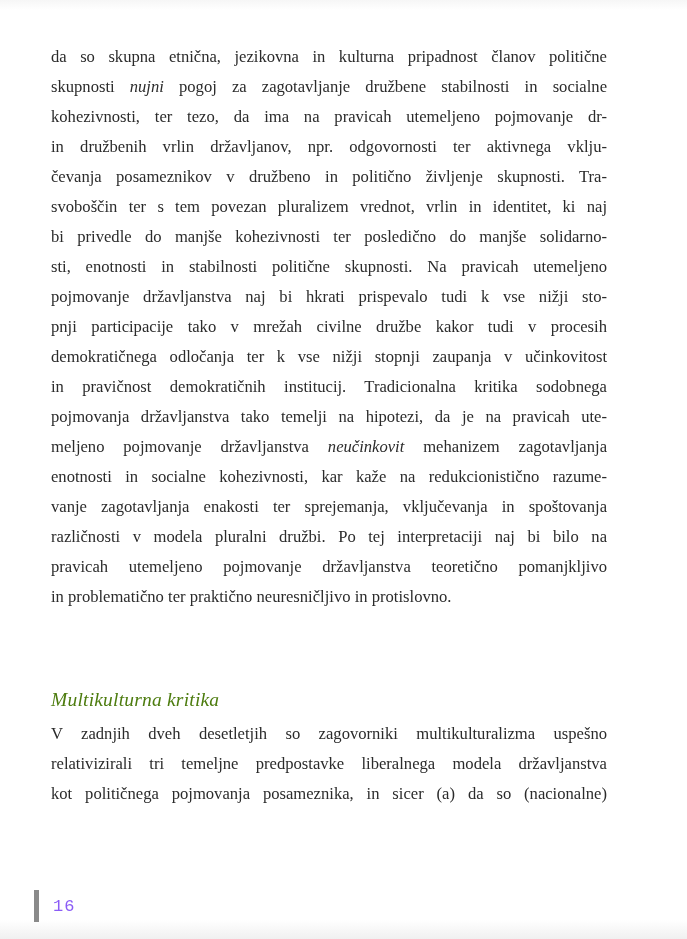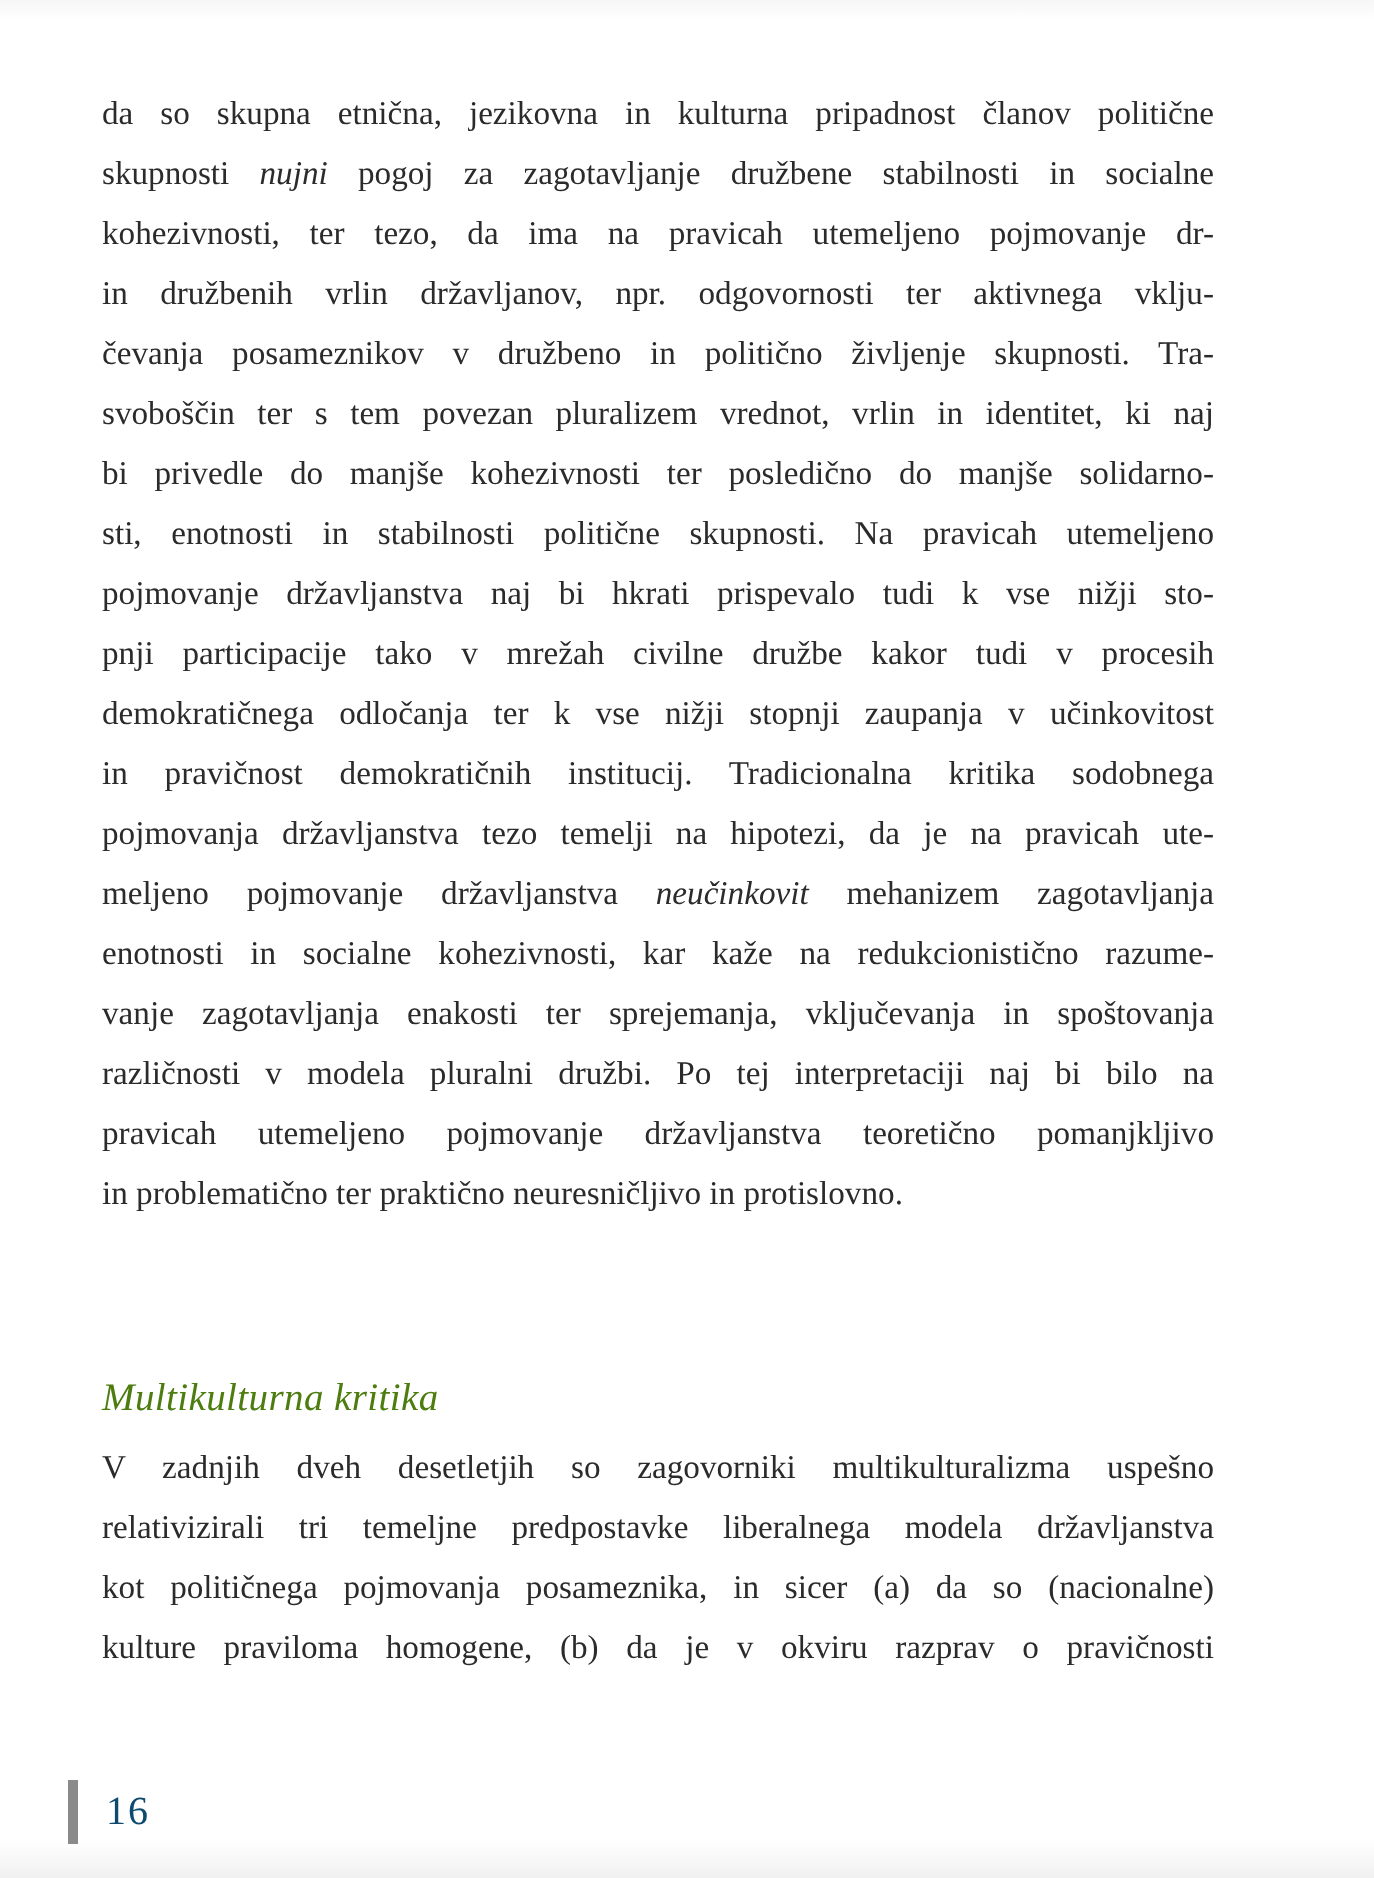--- a/index.html
+++ b/index.html
@@ -64,58 +64,57 @@
       display: flex;
       align-items: center;
     }
     .page-number .bar {
       width: 5px;
       height: 32px;
       background: #8a8a8a;
       margin-right: 14px;
     }
     .page-number .num {
-      font-family: Liberation Serif, serif;
-      font-size: 20px;
-      color: #0c4a6e;
+      font-family: Liberation Mono, monospace;
+      font-size: 17px;
+      color: #8b5cf6;
       letter-spacing: 1px;
     }
   </style>
 </head>
 <body>
 
 <div class="page">
   <div class="text-block para-1">
       <div class="line"><span style="white-space: normal;">da so skupna etnična, jezikovna in kulturna pripadnost članov politične</span></div>
       <div class="line"><span style="white-space: normal;">skupnosti </span><span class="em" style="white-space: normal;">nujni</span><span style="white-space: normal;"> pogoj za zagotavljanje družbene stabilnosti in socialne</span></div>
       <div class="line"><span style="white-space: normal;">kohezivnosti, ter tezo, da ima na pravicah utemeljeno pojmovanje dr-</span></div>
       <div class="line"><span style="white-space: normal;">in družbenih vrlin državljanov, npr. odgovornosti ter aktivnega vklju-</span></div>
       <div class="line"><span style="white-space: normal;">čevanja posameznikov v družbeno in politično življenje skupnosti. Tra-</span></div>
       <div class="line"><span style="white-space: normal; margin-top: 28px;">svoboščin ter s tem povezan pluralizem vrednot, vrlin in identitet, ki naj</span></div>
       <div class="line"><span style="white-space: normal;">bi privedle do manjše kohezivnosti ter posledično do manjše solidarno-</span></div>
       <div class="line"><span style="white-space: normal;">sti, enotnosti in stabilnosti politične skupnosti. Na pravicah utemeljeno</span></div>
       <div class="line"><span style="white-space: normal;">pojmovanje državljanstva naj bi hkrati prispevalo tudi k vse nižji sto-</span></div>
       <div class="line"><span style="white-space: normal;">pnji participacije tako v mrežah civilne družbe kakor tudi v procesih</span></div>
       <div class="line"><span style="white-space: normal;">demokratičnega odločanja ter k vse nižji stopnji zaupanja v učinkovitost</span></div>
       <div class="line"><span style="white-space: normal;">in pravičnost demokratičnih institucij. Tradicionalna kritika sodobnega</span></div>
-      <div class="line"><span style="white-space: normal;">pojmovanja državljanstva tezo temelji na hipotezi, da je na pravicah ute-</span></div>
+      <div class="line"><span style="white-space: normal;">pojmovanja državljanstva tako temelji na hipotezi, da je na pravicah ute-</span></div>
       <div class="line"><span style="white-space: normal;">meljeno pojmovanje državljanstva </span><span class="em" style="white-space: normal;">neučinkovit</span><span style="white-space: normal;"> mehanizem zagotavljanja</span></div>
       <div class="line"><span style="white-space: normal;">enotnosti in socialne kohezivnosti, kar kaže na redukcionistično razume-</span></div>
       <div class="line"><span style="white-space: normal;">vanje zagotavljanja enakosti ter sprejemanja, vključevanja in spoštovanja</span></div>
       <div class="line"><span style="white-space: normal;">različnosti v modela pluralni družbi. Po tej interpretaciji naj bi bilo na</span></div>
       <div class="line"><span style="white-space: normal;">pravicah utemeljeno pojmovanje državljanstva teoretično pomanjkljivo</span></div>
       <div class="line last"><span style="white-space: normal;">in problematično ter praktično neuresničljivo in protislovno.</span></div>
     </div>
 
   <div class="heading">Multikulturna kritika</div>
 
   <div class="text-block para-2">
       <div class="line"><span style="white-space: normal;">V zadnjih dveh desetletjih so zagovorniki multikulturalizma uspešno</span></div>
       <div class="line"><span style="white-space: normal;">relativizirali tri temeljne predpostavke liberalnega modela državljanstva</span></div>
       <div class="line"><span style="white-space: normal;">kot političnega pojmovanja posameznika, in sicer (a) da so (nacionalne)</span></div>
-      <div class="line"><span style="white-space: normal;">kulture praviloma homogene, (b) da je v okviru razprav o pravičnosti</span></div>
     </div>
 
   <div class="page-number">
     <div class="bar"></div>
     <span class="num">16</span>
   </div>
 </div>
 
 </body></html>

